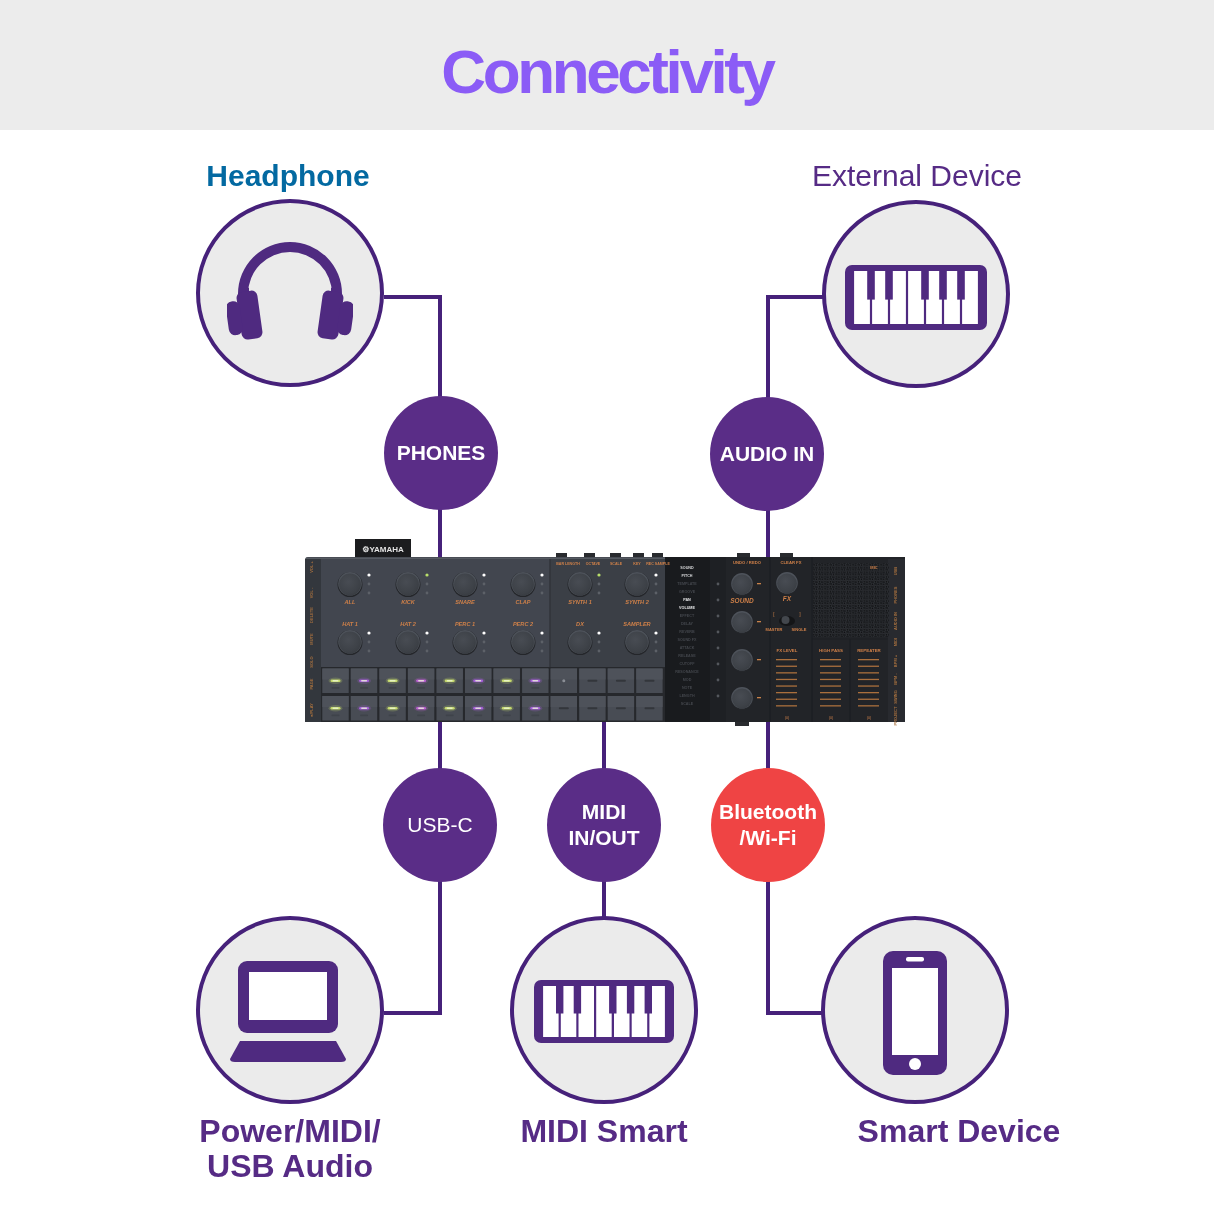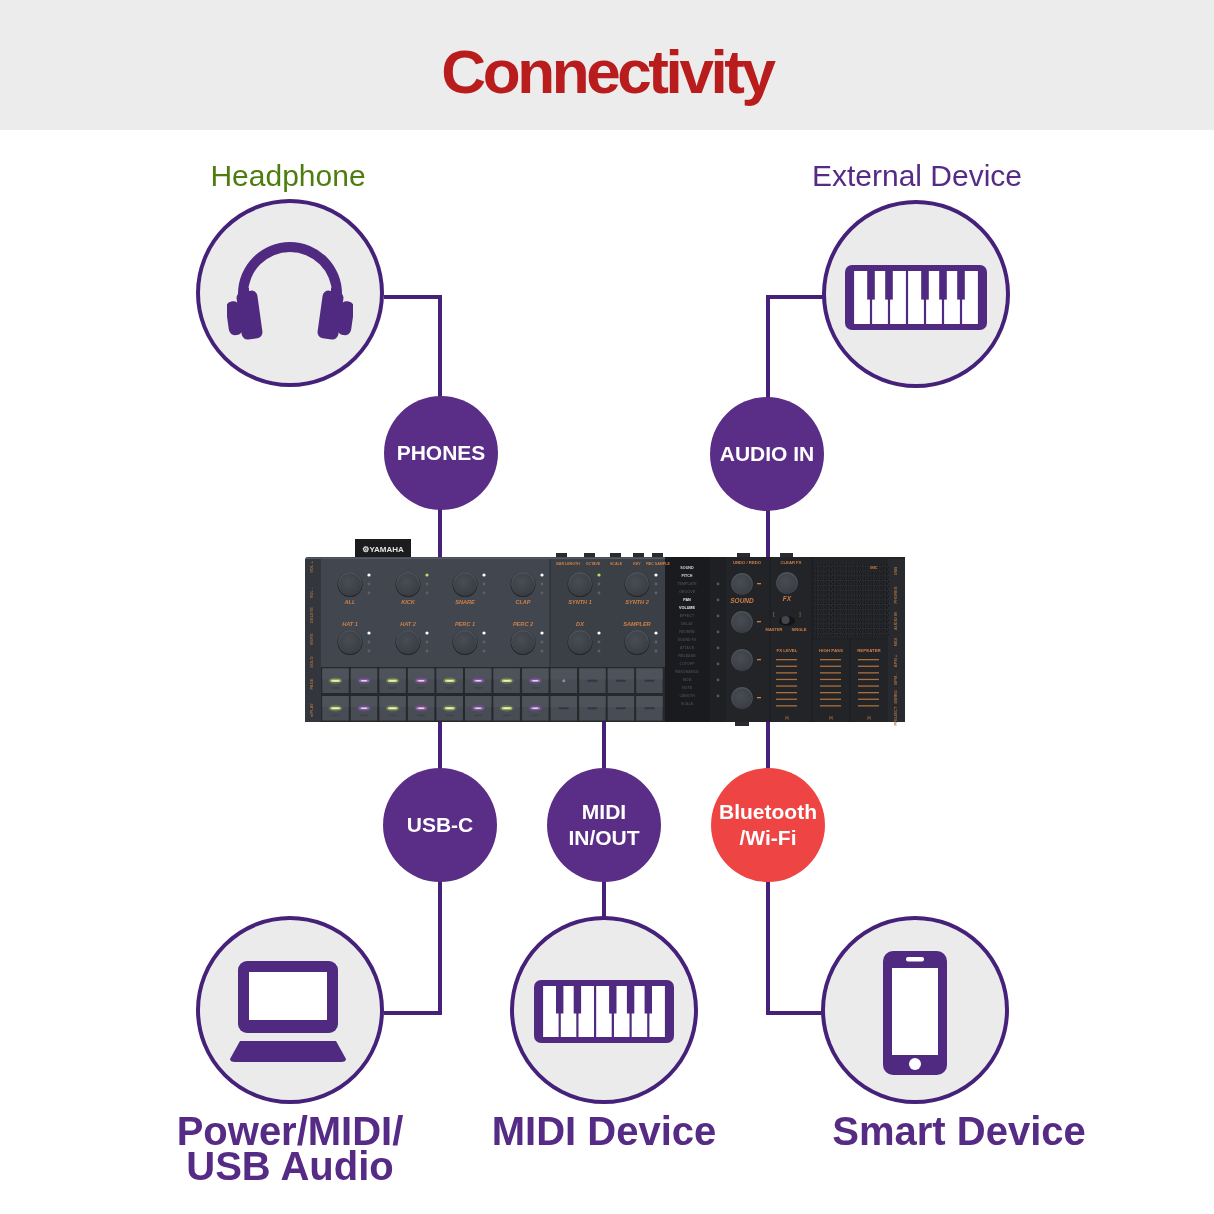--- a/index.html
+++ b/index.html
@@ -1,35 +1,35 @@
 <!DOCTYPE html>
 <html><head><meta charset="utf-8">
 <style>
 html,body{margin:0;padding:0}
 body{width:1214px;height:1214px;position:relative;background:#fff;
   font-family:"Liberation Sans",sans-serif;overflow:hidden}
-.lbl{position:absolute;color:#562b85;font-weight:bold;font-size:40px;
+.lbl{position:absolute;color:#562b85;font-weight:bold;font-size:32px;
   text-align:center;line-height:35px;transform:translateX(-50%);white-space:nowrap}
 </style></head><body>
 
 <div style="position:absolute;left:0;top:0;width:1214px;height:130px;background:#ececec"></div>
-<div style="position:absolute;left:0;top:36px;width:1214px;text-align:center;font-weight:bold;font-size:62px;color:#b91c1c;letter-spacing:-3.4px">Connectivity</div>
+<div style="position:absolute;left:0;top:36px;width:1214px;text-align:center;font-weight:bold;font-size:62px;color:#8b5cf6;letter-spacing:-3.4px">Connectivity</div>
 <div style="position:absolute;left:384px;top:295.0px;width:58px;height:4px;background:#46217a"></div>
 <div style="position:absolute;left:438.0px;top:295px;width:4px;height:262px;background:#46217a"></div>
 <div style="position:absolute;left:766px;top:295.0px;width:58px;height:4px;background:#46217a"></div>
 <div style="position:absolute;left:766.0px;top:295px;width:4px;height:262px;background:#46217a"></div>
 <div style="position:absolute;left:438.0px;top:719px;width:4px;height:296px;background:#46217a"></div>
 <div style="position:absolute;left:384px;top:1011.0px;width:58px;height:4px;background:#46217a"></div>
 <div style="position:absolute;left:602.0px;top:719px;width:4px;height:200px;background:#46217a"></div>
 <div style="position:absolute;left:766.0px;top:719px;width:4px;height:296px;background:#46217a"></div>
 <div style="position:absolute;left:766px;top:1011.0px;width:58px;height:4px;background:#46217a"></div>
-<div style="position:absolute;left:288px;top:159px;transform:translateX(-50%);color:#4d7c0f;font-weight:normal;font-size:30px;white-space:nowrap">Headphone</div>
+<div style="position:absolute;left:288px;top:159px;transform:translateX(-50%);color:#0369a1;font-weight:bold;font-size:30px;white-space:nowrap">Headphone</div>
 <div style="position:absolute;left:917px;top:159px;transform:translateX(-50%);color:#562b85;font-weight:normal;font-size:30px;white-space:nowrap">External Device</div>
 <div class="lbl" style="left:290px;top:1114px">Power/MIDI/<br>USB Audio</div>
-<div class="lbl" style="left:604px;top:1114px">MIDI Device</div>
+<div class="lbl" style="left:604px;top:1114px">MIDI Smart</div>
 <div class="lbl" style="left:959px;top:1114px">Smart Device</div>
 <div style="position:absolute;left:196px;top:199px;width:188px;height:188px;border-radius:50%;background:#ebebeb;border:4px solid #46217a;box-sizing:border-box;display:flex;align-items:center;justify-content:center">
     <svg style="margin-bottom:5px" width="126" height="98" viewBox="0 0 126 98">
 <g fill="#4f2a80">
 <path d="M11 52 A52 52 0 0 1 115 52 L105 52 A42 42 0 0 0 21 52 Z"></path>
 <path d="M13 46 l9 0 0 20 -9 0 z"></path>
 <path d="M104 46 l9 0 0 20 -9 0 z"></path>
 <g transform="rotate(-8 23 73)">
 <rect x="12" y="49" width="21" height="48" rx="6"></rect>
 <rect x="0" y="57" width="14" height="34" rx="6.5"></rect>
@@ -85,21 +85,21 @@
 <div style="position:absolute;left:821px;top:916px;width:188px;height:188px;border-radius:50%;background:#ebebeb;border:4px solid #46217a;box-sizing:border-box;display:flex;align-items:center;justify-content:center">
     <svg style="margin-top:5px" width="64" height="124" viewBox="0 0 64 124">
 <rect x="0" y="0" width="64" height="124" rx="10" fill="#4f2a80"></rect>
 <rect x="9" y="17" width="46" height="87" fill="#fff"></rect>
 <rect x="23" y="6" width="18" height="4.5" rx="2" fill="#fff"></rect>
 <circle cx="32" cy="113" r="6" fill="#fff"></circle>
 </svg>
   </div>
 <div style="position:absolute;left:384px;top:396px;width:114px;height:114px;border-radius:50%;background:#5a2d87;color:#fff;font-weight:bold;font-size:21px;line-height:26px;text-align:center;display:flex;align-items:center;justify-content:center">PHONES</div>
 <div style="position:absolute;left:710px;top:397px;width:114px;height:114px;border-radius:50%;background:#5a2d87;color:#fff;font-weight:bold;font-size:21px;line-height:26px;text-align:center;display:flex;align-items:center;justify-content:center">AUDIO&nbsp;IN</div>
-<div style="position:absolute;left:383px;top:768px;width:114px;height:114px;border-radius:50%;background:#5a2d87;color:#fff;font-weight:bold;font-size:21px;line-height:26px;text-align:center;display:flex;align-items:center;justify-content:center">USB-C</div>
+<div style="position:absolute;left:383px;top:768px;width:114px;height:114px;border-radius:50%;background:#5a2d87;color:#fff;font-weight:normal;font-size:21px;line-height:26px;text-align:center;display:flex;align-items:center;justify-content:center">USB-C</div>
 <div style="position:absolute;left:547px;top:768px;width:114px;height:114px;border-radius:50%;background:#5a2d87;color:#fff;font-weight:bold;font-size:21px;line-height:26px;text-align:center;display:flex;align-items:center;justify-content:center">MIDI<br>IN/OUT</div>
 <div style="position:absolute;left:711px;top:768px;width:114px;height:114px;border-radius:50%;background:#ef4444;color:#fff;font-weight:bold;font-size:21px;line-height:26px;text-align:center;display:flex;align-items:center;justify-content:center">Bluetooth<br>/Wi-Fi</div>
 <svg style="position:absolute;left:300px;top:535px" width="610" height="192" viewBox="0 0 610 192">
     <defs>
       <pattern id="spk" width="5.6" height="4.8" patternUnits="userSpaceOnUse">
         <circle cx="1.4" cy="1.2" r="1.3" fill="none" stroke="#34373c" stroke-width="0.8"></circle>
         <circle cx="4.2" cy="3.6" r="1.3" fill="none" stroke="#34373c" stroke-width="0.8"></circle>
         <circle cx="1.4" cy="1.2" r="0.55" fill="#050506"></circle>
         <circle cx="4.2" cy="3.6" r="0.55" fill="#050506"></circle>
       </pattern>

